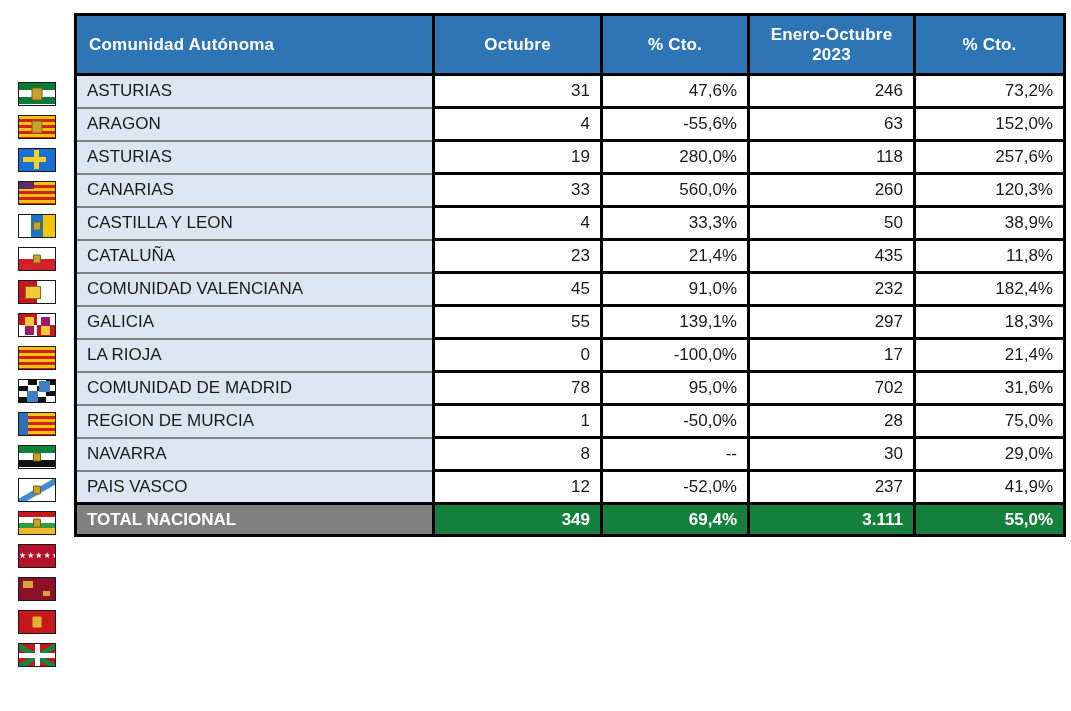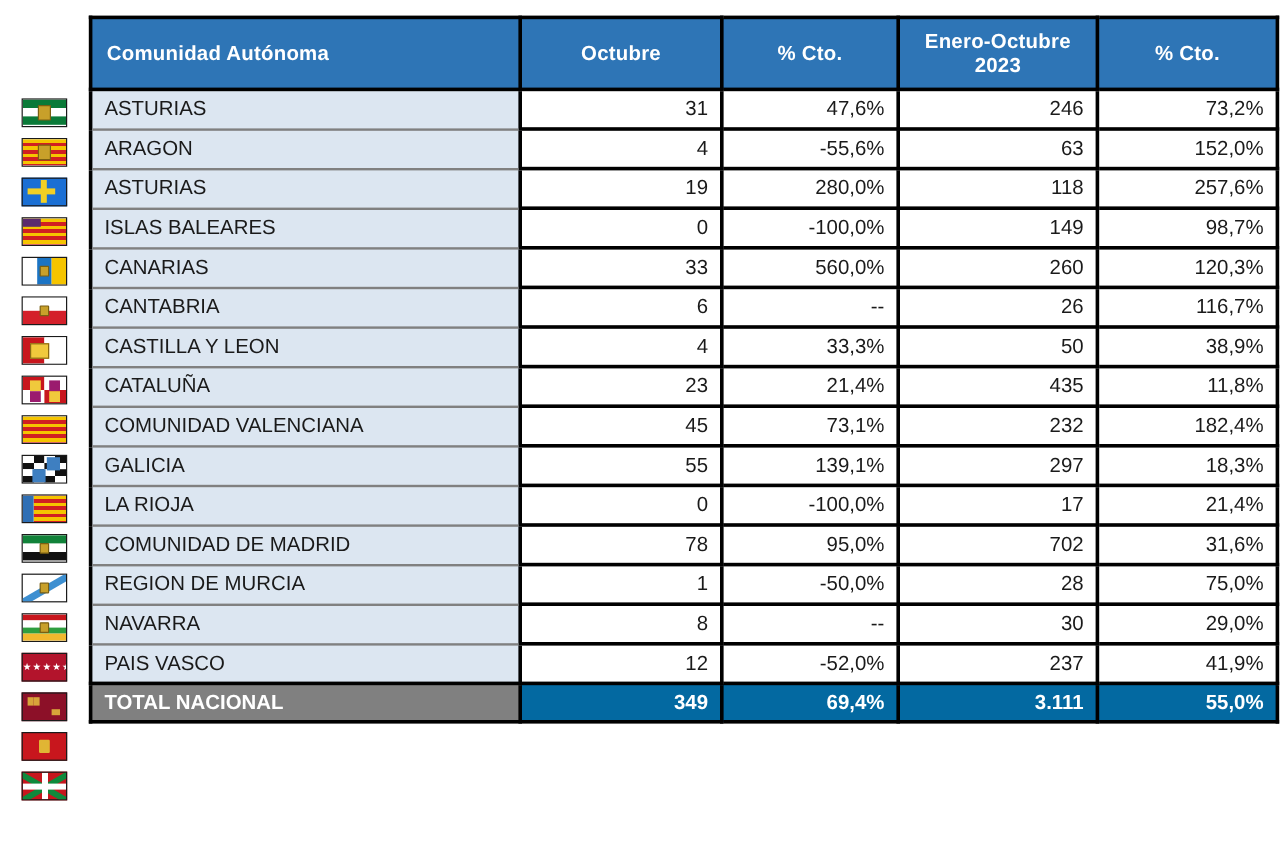--- a/index.html
+++ b/index.html
@@ -95,21 +95,21 @@
     padding-left: 10px;
   }
   tbody tr.first-row td.name { border-top: 3px solid #000000; }
   tbody tr.last-data td.name { border-bottom: 3px solid #000000; }
   tbody td.num {
     text-align: right;
     padding-right: 10px;
   }
 
   tbody tr.total td {
-    background: #0369a1;
+    background: #15803d;
     color: #ffffff;
     font-weight: bold;
     height: 32px;
     border-top: 3px solid #000000;
     border-bottom: 3px solid #000000;
   }
   tbody tr.total td.name { background: #808080; text-align: left; }
 
   
   .stripes3h { position:absolute; inset:0; display:flex; flex-direction:column; }
@@ -399,58 +399,44 @@
             <td class="num">152,0%</td>
           </tr>
           <tr class="data-row">
             <td class="name">ASTURIAS</td>
             <td class="num">19</td>
             <td class="num">280,0%</td>
             <td class="num">118</td>
             <td class="num">257,6%</td>
           </tr>
           <tr class="data-row">
-            <td class="name">ISLAS BALEARES</td>
-            <td class="num">0</td>
-            <td class="num">-100,0%</td>
-            <td class="num">149</td>
-            <td class="num">98,7%</td>
-          </tr>
-          <tr class="data-row">
             <td class="name">CANARIAS</td>
             <td class="num">33</td>
             <td class="num">560,0%</td>
             <td class="num">260</td>
             <td class="num">120,3%</td>
           </tr>
           <tr class="data-row">
-            <td class="name">CANTABRIA</td>
-            <td class="num">6</td>
-            <td class="num">--</td>
-            <td class="num">26</td>
-            <td class="num">116,7%</td>
-          </tr>
-          <tr class="data-row">
             <td class="name">CASTILLA Y LEON</td>
             <td class="num">4</td>
             <td class="num">33,3%</td>
             <td class="num">50</td>
             <td class="num">38,9%</td>
           </tr>
           <tr class="data-row">
             <td class="name">CATALUÑA</td>
             <td class="num">23</td>
             <td class="num">21,4%</td>
             <td class="num">435</td>
             <td class="num">11,8%</td>
           </tr>
           <tr class="data-row">
             <td class="name">COMUNIDAD VALENCIANA</td>
             <td class="num">45</td>
-            <td class="num">73,1%</td>
+            <td class="num">91,0%</td>
             <td class="num">232</td>
             <td class="num">182,4%</td>
           </tr>
           <tr class="data-row">
             <td class="name">GALICIA</td>
             <td class="num">55</td>
             <td class="num">139,1%</td>
             <td class="num">297</td>
             <td class="num">18,3%</td>
           </tr>

